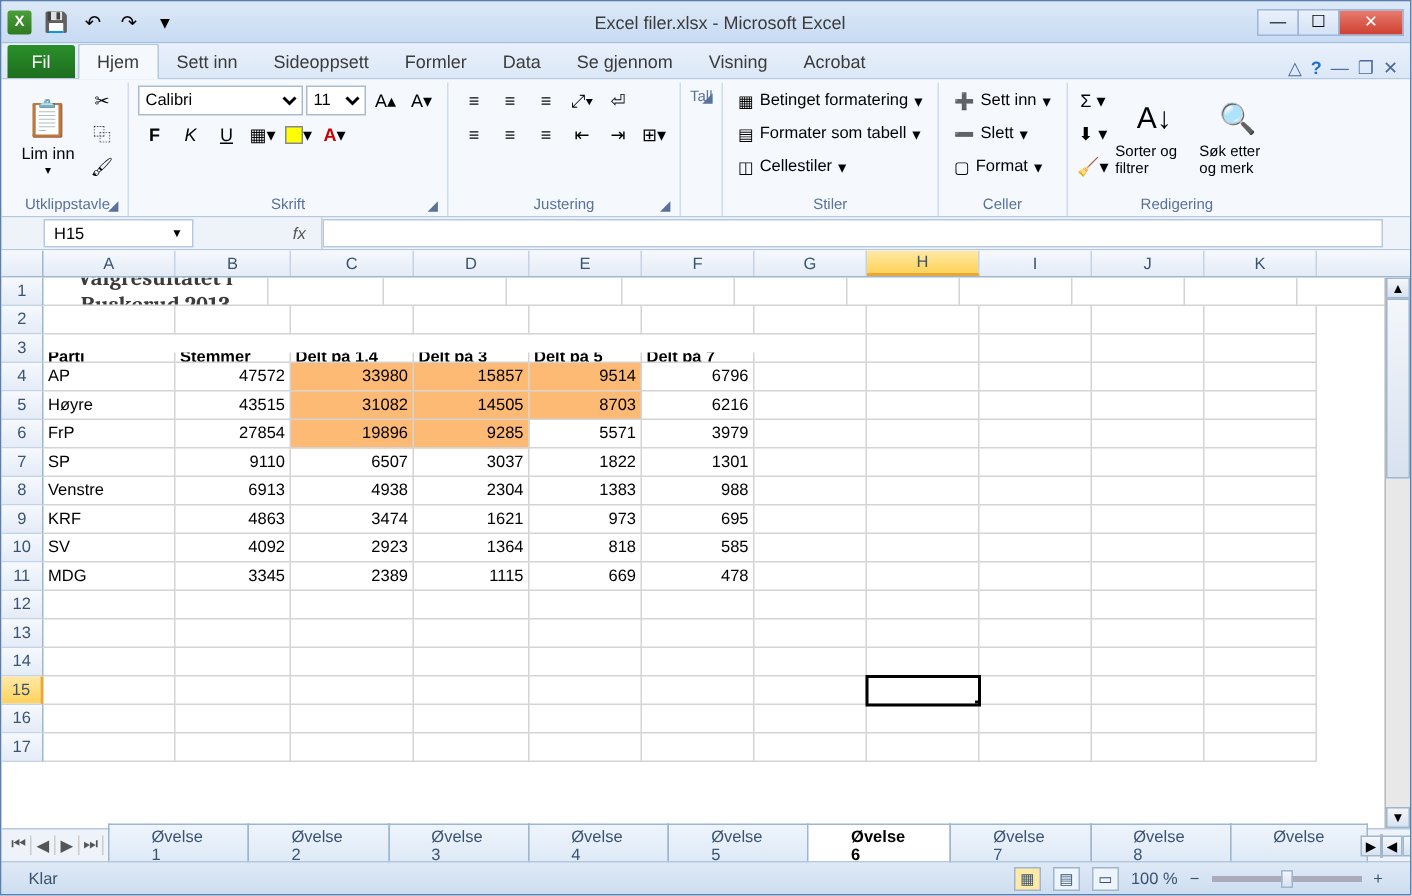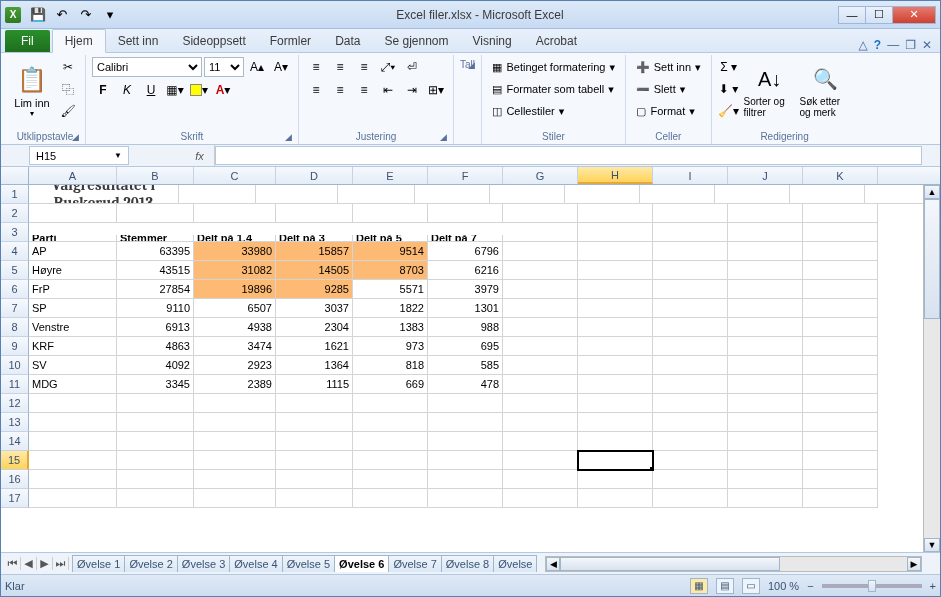--- a/index.html
+++ b/index.html
@@ -59,28 +59,28 @@
 .cell.title { font-size:15px; font-weight:bold; font-family: Cambria, serif;}
 .cell.hl { background:#fdba74;}
 .selcell { outline:2px solid #000; outline-offset:-1px; position:relative;}
 .selcell::after { content:''; position:absolute; right:-3px; bottom:-3px; width:5px; height:5px; background:#000;}
 .cA{width:88px}.cB{width:77px}.cC{width:82px}.cD{width:77px}.cE{width:75px}.cF{width:75px}.cG{width:75px}.cH{width:75px}.cI{width:75px}.cJ{width:75px}.cK{width:75px}
 
 
 .sheets { height:22px; display:flex; align-items:center; background:#eef3fa; border-top:1px solid #b6c8e0; font-size:11px;}
 .sheetnav { display:flex; padding:0 4px; gap:0;}
 .sheetnav span { width:16px; text-align:center; cursor:pointer; color:#555; border-right:1px solid #ccc;}
-.sheettab { padding:2px 4px; border:1px solid #9eb6ce; border-bottom:none; background:linear-gradient(#eef4fb,#dce8f6); margin-left:-1px; cursor:pointer; color:#3b5372;}
+.sheettab { padding:2px 28px; border:1px solid #9eb6ce; border-bottom:none; background:linear-gradient(#eef4fb,#dce8f6); margin-left:-1px; cursor:pointer; color:#3b5372;}
 .sheettab.active { background:#fff; font-weight:bold; color:#000;}
 .hscroll { flex:1; margin:2px 18px 2px 8px; height:16px; background:#e8e8e8; border:1px solid #bbb; position:relative;}
 .hscroll .thumb { position:absolute; left:14px; top:0; bottom:0; width:220px; background:linear-gradient(#f4f6fa,#d8e2ef); border:1px solid #9eb6ce;}
 .hscroll .arr { position:absolute; top:0; bottom:0; width:14px; background:linear-gradient(#f4f6fa,#d8e2ef); border:1px solid #9eb6ce; display:flex;align-items:center;justify-content:center; font-size:9px;}
 
 
-.status { height:22px; background:linear-gradient(#dfe9f6,#cddef0); display:flex; align-items:center; font-size:11px; padding:0 4px; border-top:1px solid #b6c8e0; color:#3b5372;}
+.status { height:22px; background:linear-gradient(#dfe9f6,#cddef0); display:flex; align-items:center; font-size:11px; padding:0 18px; border-top:1px solid #b6c8e0; color:#3b5372;}
 .status .right { margin-left:auto; display:flex; align-items:center; gap:8px;}
 .viewbtn { width:18px; height:16px; border:1px solid #9eb6ce; background:#eef4fb; cursor:pointer; display:flex;align-items:center;justify-content:center; font-size:10px;}
 .viewbtn.active { background:#ffe9a7;}
 .zoom-slider { width:100px; height:4px; background:#aab; position:relative;}
 .zoom-slider .t { position:absolute; left:50%; top:-4px; width:8px; height:12px; background:linear-gradient(#f4f6fa,#d8e2ef); border:1px solid #9eb6ce; transform:translateX(-50%);}
 
 .vscroll { position:absolute; right:0; top:0; bottom:0; width:17px; background:#e8e8e8; border-left:1px solid #bbb;}
 .vscroll .arr { height:14px; background:linear-gradient(#f4f6fa,#d8e2ef); border:1px solid #9eb6ce; display:flex;align-items:center;justify-content:center; font-size:9px;}
 .vscroll .thumb { position:absolute; left:0; right:0; top:14px; height:120px; background:linear-gradient(#f4f6fa,#d8e2ef); border:1px solid #9eb6ce;}
 </style>
@@ -296,21 +296,21 @@
         <div class="cell cF bold">Delt på 7</div>
         <div class="cell cG"></div>
         <div class="cell cH"></div>
         <div class="cell cI"></div>
         <div class="cell cJ"></div>
         <div class="cell cK"></div>
       </div>
       <div class="gridrow">
         <div class="rh">4</div>
         <div class="cell cA">AP</div>
-        <div class="cell cB num">63395</div>
+        <div class="cell cB num">47572</div>
         <div class="cell cC num hl">33980</div>
         <div class="cell cD num hl">15857</div>
         <div class="cell cE num hl">9514</div>
         <div class="cell cF num">6796</div>
         <div class="cell cG"></div>
         <div class="cell cH"></div>
         <div class="cell cI"></div>
         <div class="cell cJ"></div>
         <div class="cell cK"></div>
       </div>

